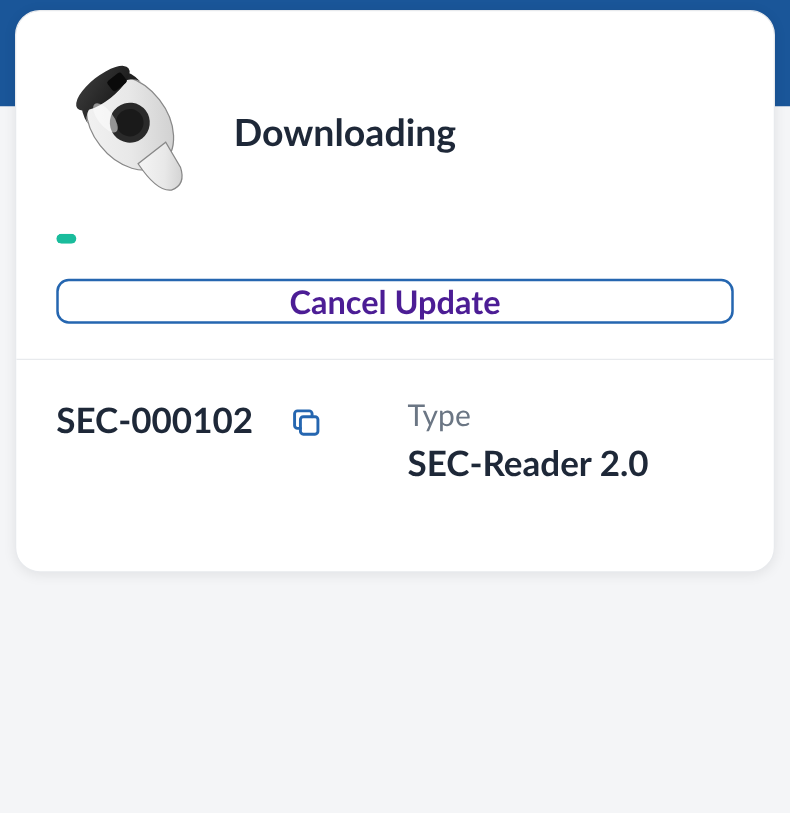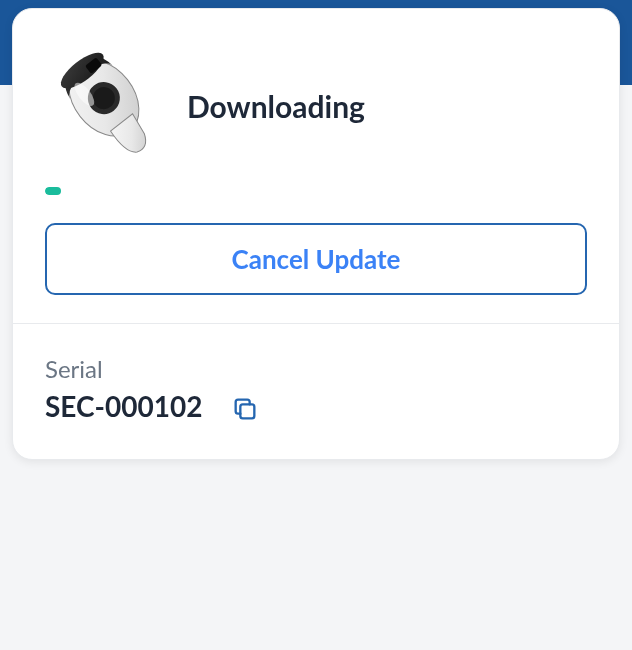--- a/index.html
+++ b/index.html
@@ -61,25 +61,24 @@
     overflow: hidden;
   }
   .progress-fill {
     height: 100%;
     background: #1abc9c;
     border-radius: 4px;
   }
   .cancel-button {
     margin-top: 28px;
     width: 100%;
-    padding: 18px;
     background: #ffffff;
     border: 2px solid #2566b0;
     border-radius: 10px;
-    color: #3b82f6;
+    color: #4c1d95;
     font-size: 26px;
     font-weight: 700;
     cursor: pointer;
     text-align: center;
     font-family: inherit;
   }
   .divider {
     height: 1px;
     background: #e8eaed;
     width: 100%;
@@ -169,30 +168,33 @@
       <div class="progress-fill" style="width:3%"></div>
     </div>
 
     <button class="cancel-button">Cancel Update</button>
   </div>
 
   <div class="divider"></div>
 
   <div class="info-grid">
     <div class="info-item">
-      <div class="info-label">Serial</div>
       <div class="info-value-row">
         <div class="info-value">SEC-000102</div>
         <div class="copy-icon">
           <svg viewBox="0 0 24 24" fill="none" stroke="currentColor" stroke-width="2" stroke-linecap="round" stroke-linejoin="round">
             <rect x="8" y="8" width="12" height="12" rx="2"></rect>
             <path d="M16 8 V6 a2 2 0 0 0 -2 -2 H6 a2 2 0 0 0 -2 2 v8 a2 2 0 0 0 2 2 h2"></path>
           </svg>
         </div>
       </div>
     </div>
 
+    <div class="info-item">
+      <div class="info-label">Type</div>
+      <div class="info-value">SEC-Reader 2.0</div>
+    </div>
 
     <div class="info-item">
     </div>
 
   </div>
 </div>
 
 </body></html>

